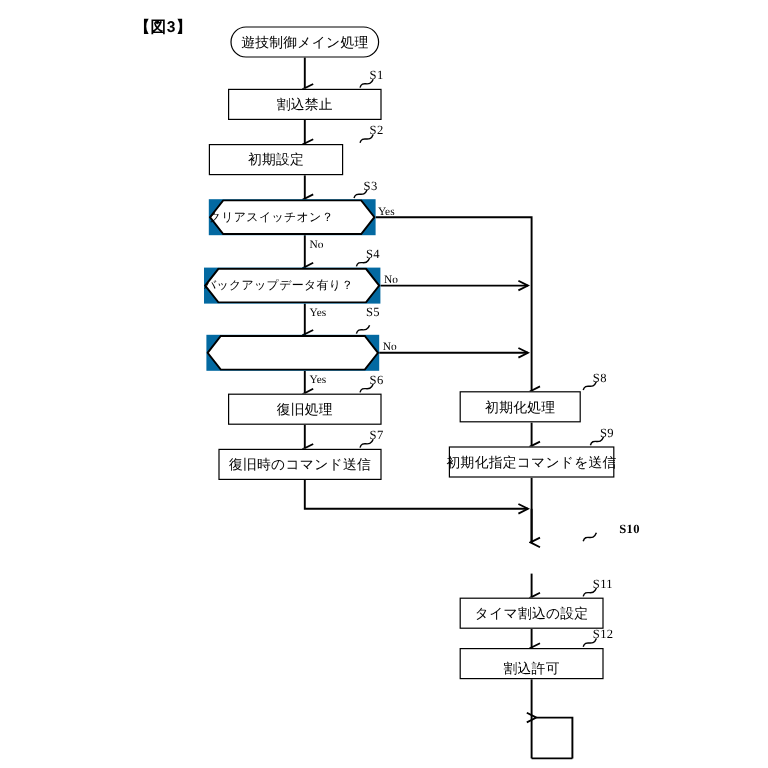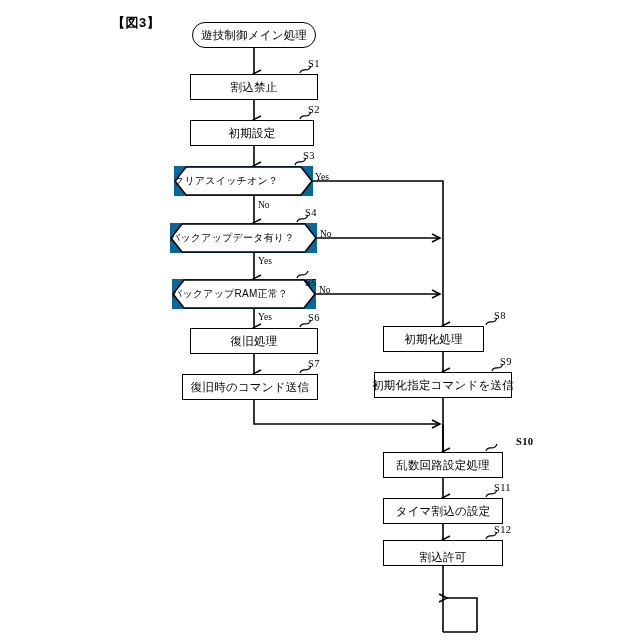--- a/index.html
+++ b/index.html
@@ -149,21 +149,21 @@
 
   <div class="node" style="left:190px; top:74px; width:128px; height:26px;">
     <span>割込禁止</span>
   </div>
 
   <div class="node start" style="left:192px; top:22px; width:124px; height:26px;">
     <span>遊技制御メイン処理</span>
   </div>
   <div class="ref" style="left:308px; top:58px;">S1</div>
 
-  <div class="node" style="left:190px; top:120px; width:124px; height:26px;">
+  <div class="node" style="left:174px; top:120px; width:112px; height:26px;">
     <span>初期設定</span>
   </div>
   <div class="ref" style="left:308px; top:104px;">S2</div>
 
   <div class="hex" style="left:174px; top:166px; width:139px; height:30px;">
     <svg class="hexbg" viewBox="0 0 139 30" preserveAspectRatio="none">
       <polygon points="12,1 127,1 138,15 127,29 12,29 1,15" fill="#ffffff" stroke="#000000" stroke-width="1.6" vector-effect="non-scaling-stroke"></polygon>
     </svg>
     <span class="hextext">クリアスイッチオン？</span>
   </div>
@@ -178,23 +178,22 @@
     <span class="hextext">バックアップデータ有り？</span>
   </div>
   <div class="ref" style="left:305px; top:207px;">S4</div>
   <div class="edge-label" style="left:320px; top:229px;">No</div>
   <div class="edge-label" style="left:258px; top:256px;">Yes</div>
 
   <div class="hex" style="left:172px; top:279px; width:144px; height:30px;">
     <svg class="hexbg" viewBox="0 0 144 30" preserveAspectRatio="none">
       <polygon points="12,1 132,1 143,15 132,29 12,29 1,15" fill="#ffffff" stroke="#000000" stroke-width="1.6" vector-effect="non-scaling-stroke"></polygon>
     </svg>
-    <span class="hextext">バックアップRAM正常？</span>
-  </div>
-  <div class="ref" style="left:305px; top:277px;">S5</div>
+  </div>
+  <div class="ref" style="left:305px; top:255px;">S5</div>
   <div class="edge-label" style="left:319px; top:285px;">No</div>
   <div class="edge-label" style="left:258px; top:312px;">Yes</div>
 
   <div class="node" style="left:190px; top:328px; width:128px; height:26px;">
     <span>復旧処理</span>
   </div>
   <div class="ref" style="left:308px; top:312px;">S6</div>
 
   <div class="node" style="left:182px; top:374px; width:136px; height:26px;">
     <span>復旧時のコマンド送信</span>
@@ -204,23 +203,20 @@
   <div class="node" style="left:383px; top:326px; width:101px; height:26px;">
     <span>初期化処理</span>
   </div>
   <div class="ref" style="left:494px; top:310px;">S8</div>
 
   <div class="node" style="left:374px; top:372px; width:138px; height:26px;">
     <span>初期化指定コマンドを送信</span>
   </div>
   <div class="ref" style="left:500px; top:356px;">S9</div>
 
-  <div class="node" style="left:383px; top:452px; width:120px; height:26px;">
-    <span>乱数回路設定処理</span>
-  </div>
   <div class="ref" style="left:516px; top:436px;font-weight:bold;">S10</div>
 
   <div class="node" style="left:383px; top:498px; width:120px; height:26px;">
     <span>タイマ割込の設定</span>
   </div>
   <div class="ref" style="left:494px; top:482px;">S11</div>
 
   <div class="node" style="left:383px; top:540px; width:120px; height:26px;align-items:flex-end;">
     <span>割込許可</span>
   </div>

